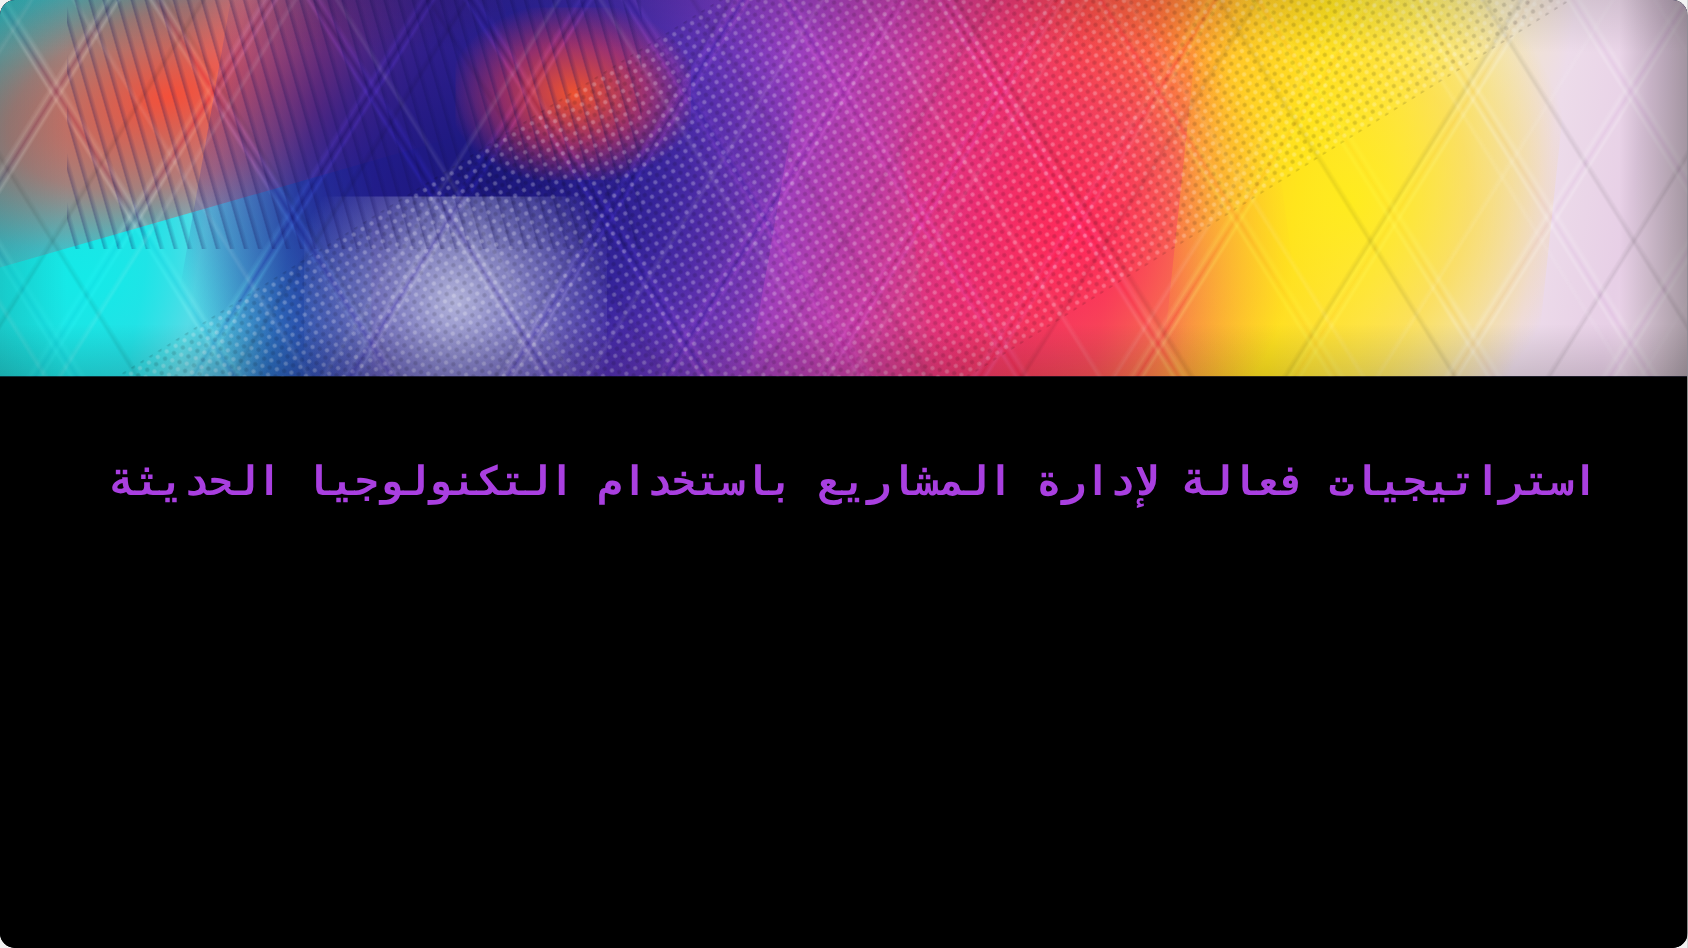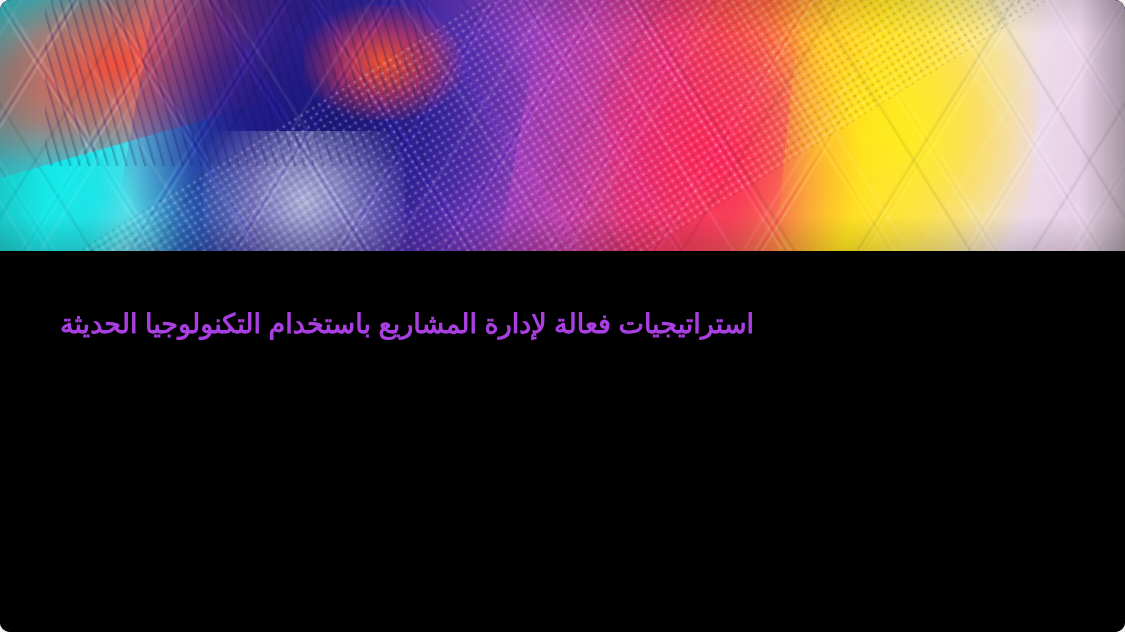--- a/index.html
+++ b/index.html
@@ -242,24 +242,24 @@
     left: 0;
     width: 1125px;
     height: 381px;
     background: #000000;
   }
   .headline {
     position: absolute;
     top: 37px;
     left: 0;
     width: 1125px;
-    text-align: left;
+    text-align: right;
     direction: rtl;
     color: #a93fe0;
-    font-family: Liberation Sans, sans-serif;
+    font-family: Liberation Mono, monospace;
     font-weight: bold;
     font-size: 27px;
     line-height: 1.35;
     letter-spacing: 0px;
     padding: 0 60px;
     box-sizing: border-box;
     white-space: nowrap;
   }
 </style>
 </head>

